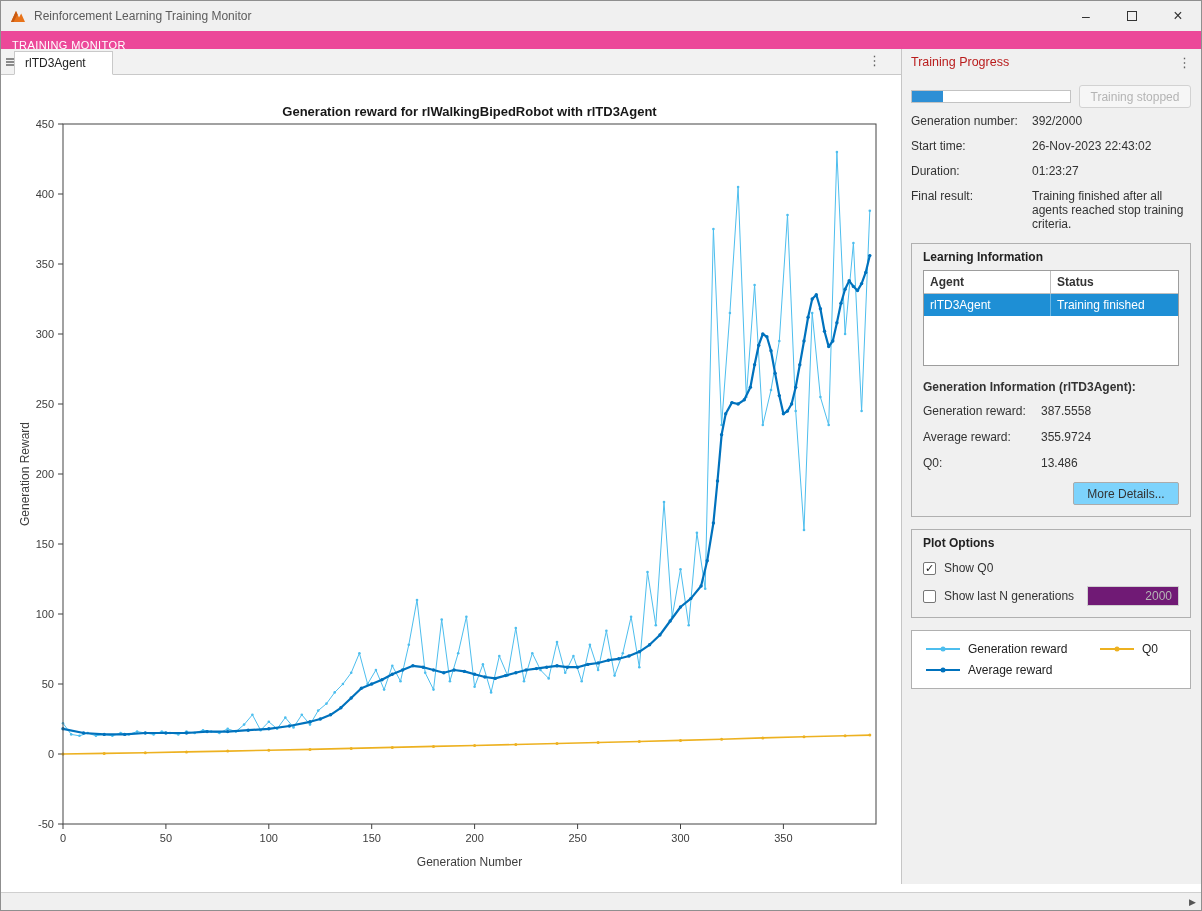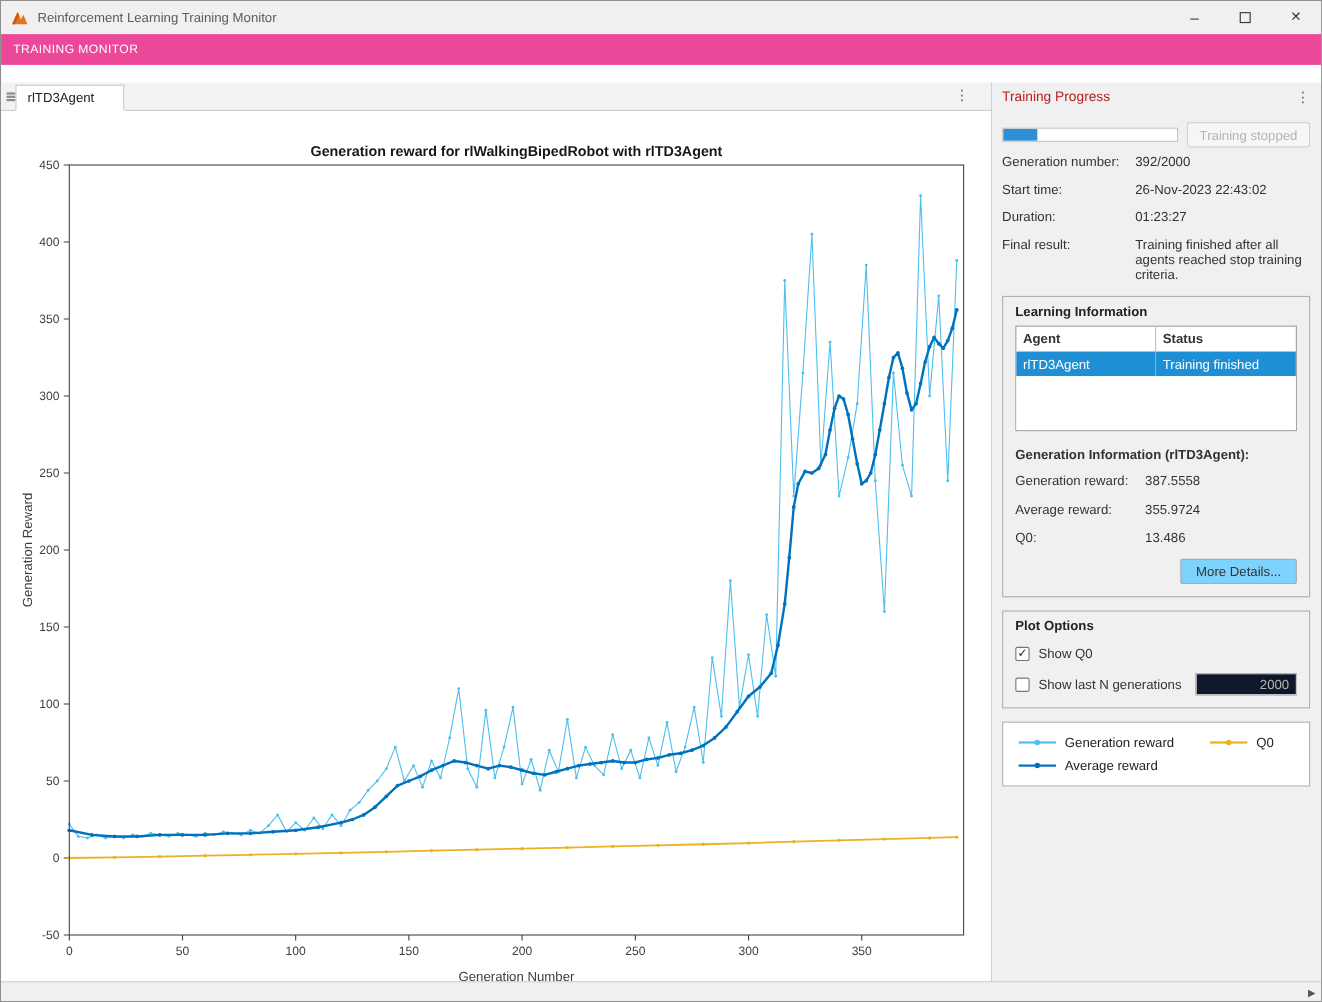--- a/index.html
+++ b/index.html
@@ -12,21 +12,21 @@
   .win-title { font-size:12px; color:#5c5c5c; }
   .win-controls { margin-left:auto; display:flex; height:30px; }
   .win-btn { width:46px; height:30px; display:flex; align-items:center; justify-content:center; font-size:14px; color:#333; cursor:default; }
   .maxbox { width:10px; height:10px; border:1px solid #333; display:inline-block; }
 
   
   .ribbon { position:absolute; left:0; top:30px; width:100%; height:28px; background:#ec4899; }
   .ribbon-tab { display:inline-block; line-height:28px; padding:0 11px; color:#fff; font-size:11px; letter-spacing:0.4px; }
 
   
-  .content { position:absolute; left:0; top:74px; width:100%; height:835px; display:flex; }
+  .content { position:absolute; left:0; top:48px; width:100%; height:835px; display:flex; }
 
   .left-pane { width:901px; background:#fff; border-right:1px solid #c6c6c6; display:flex; flex-direction:column; }
   .tabbar { height:26px; background:#f2f2f2; border-bottom:1px solid #c9c9c9; position:relative; flex:0 0 auto; }
   .hamburger { position:absolute; left:5px; top:9px; width:10px; height:2px; background:#8a8a8a; box-shadow:0 3px 0 #8a8a8a, 0 6px 0 #8a8a8a; }
   .doc-tab { position:absolute; left:13px; top:2px; height:24px; background:#fff; border:1px solid #c9c9c9; border-bottom:1px solid #fff; display:flex; align-items:center; padding:0 26px 0 10px; font-size:12px; color:#222; }
   .tab-kebab { position:absolute; right:20px; top:4px; font-size:13px; color:#606060; }
   .figure-area { flex:1; position:relative; background:#fff; }
   .figure-area svg { display:block; }
 
   
@@ -56,21 +56,21 @@
   .ti-selected { background:#1e8fd5; color:#fff; }
   .ti-selected .ti-cell:first-child { border-right:1px solid rgba(255,255,255,0.35); }
   .ti-filler { flex:1; background:#fff; }
 
   .gen-info-title { font-weight:bold; margin-top:14px; margin-bottom:10px; }
   .kv2 { display:grid; grid-template-columns:118px 1fr; margin-bottom:12px; }
   .more-btn { display:block; margin-left:auto; margin-top:2px; width:106px; height:23px; background:#7dd3fc; border:1px solid #ababab; border-radius:2px; font-size:12px; color:#333; font-family:"Liberation Sans",sans-serif; }
 
   .chk-row { display:flex; align-items:center; gap:8px; margin-top:11px; }
   .checkbox { width:13px; height:13px; background:#fff; border:1px solid #767676; border-radius:2px; display:flex; align-items:center; justify-content:center; font-size:11px; line-height:11px; color:#1a1a1a; flex:0 0 auto; }
-  .num-input { margin-left:auto; width:92px; height:20px; border:1px solid #d0d0d0; background:#0f172a; color:#b5b5b5; text-align:right; padding:0 6px; font-size:12px; font-family:"Liberation Sans",sans-serif; }
+  .num-input { margin-left:auto; width:92px; height:20px; border:1px solid #d0d0d0; background:#701a75; color:#b5b5b5; text-align:right; padding:0 6px; font-size:12px; font-family:"Liberation Sans",sans-serif; }
 
   .legend-box { margin-top:12px; background:#fff; border:1px solid #b0b0b0; padding:11px 14px; display:flex; }
   .legend-col { display:flex; flex-direction:column; gap:7px; }
   .legend-col.second { margin-left:auto; padding-right:18px; }
   .legend-item { display:flex; align-items:center; gap:8px; font-size:12px; color:#222; white-space:nowrap; }
   .legend-line { width:34px; height:2px; position:relative; flex:0 0 auto; }
   .legend-dot { position:absolute; left:50%; top:50%; width:5px; height:5px; border-radius:50%; transform:translate(-50%,-50%); }
 
   
   .statusbar { position:absolute; left:0; bottom:0; width:100%; height:18px; background:#f0f0f0; border-top:1px solid #cfcfcf; display:flex; align-items:center; justify-content:flex-end; padding-right:5px; }

